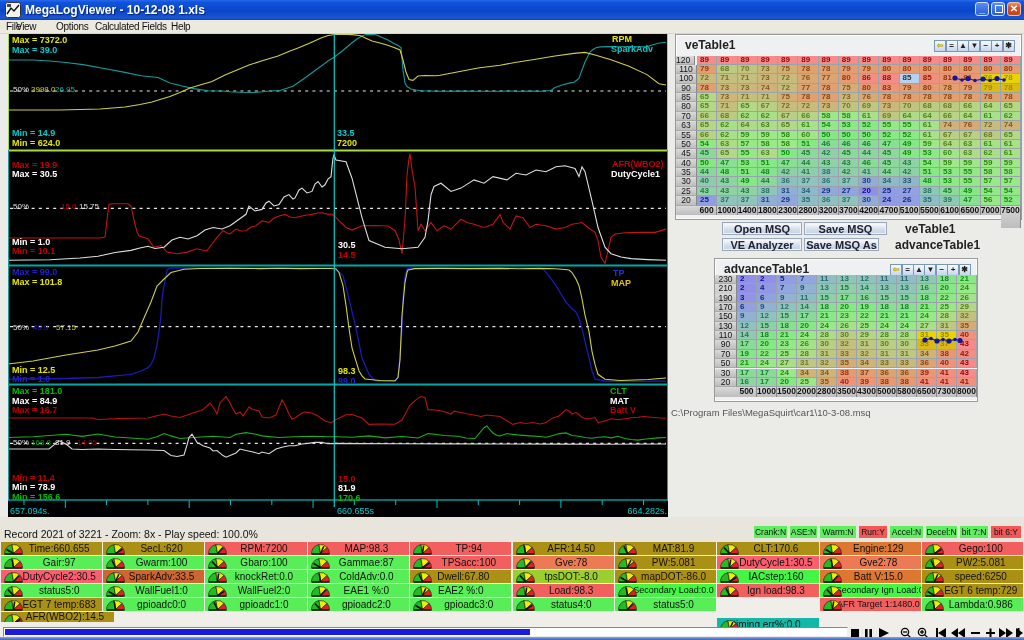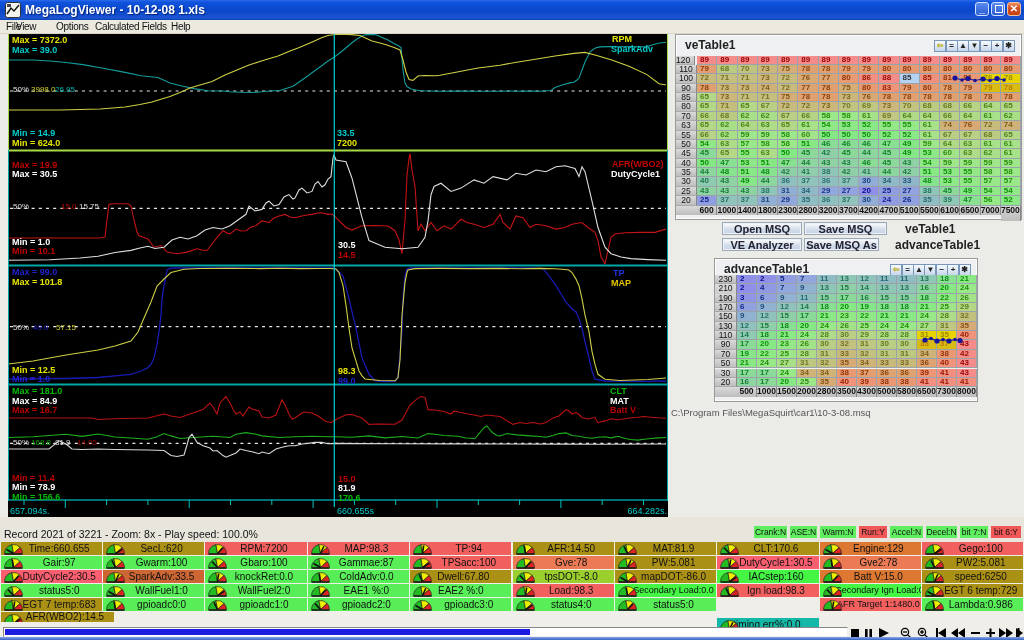--- a/index.html
+++ b/index.html
@@ -402,21 +402,21 @@
 <div style="position:absolute;left:798.25px;top:205.58px;width:20.25px;height:9.38px;background:linear-gradient(#d6d6d6,#babnbd);background:linear-gradient(#d6d6d6,#bdbdbd);border-right:1px solid #888;font:bold 8.5px Liberation Sans,sans-serif;color:#111;text-align:center;line-height:8.38px;box-sizing:border-box">2800</div>
 <div style="position:absolute;left:818.5px;top:205.58px;width:20.25px;height:9.38px;background:linear-gradient(#d6d6d6,#babnbd);background:linear-gradient(#d6d6d6,#bdbdbd);border-right:1px solid #888;font:bold 8.5px Liberation Sans,sans-serif;color:#111;text-align:center;line-height:8.38px;box-sizing:border-box">3200</div>
 <div style="position:absolute;left:838.75px;top:205.58px;width:20.25px;height:9.38px;background:linear-gradient(#d6d6d6,#babnbd);background:linear-gradient(#d6d6d6,#bdbdbd);border-right:1px solid #888;font:bold 8.5px Liberation Sans,sans-serif;color:#111;text-align:center;line-height:8.38px;box-sizing:border-box">3700</div>
 <div style="position:absolute;left:859px;top:205.58px;width:20.25px;height:9.38px;background:linear-gradient(#d6d6d6,#babnbd);background:linear-gradient(#d6d6d6,#bdbdbd);border-right:1px solid #888;font:bold 8.5px Liberation Sans,sans-serif;color:#111;text-align:center;line-height:8.38px;box-sizing:border-box">4200</div>
 <div style="position:absolute;left:879.25px;top:205.58px;width:20.25px;height:9.38px;background:linear-gradient(#d6d6d6,#babnbd);background:linear-gradient(#d6d6d6,#bdbdbd);border-right:1px solid #888;font:bold 8.5px Liberation Sans,sans-serif;color:#111;text-align:center;line-height:8.38px;box-sizing:border-box">4700</div>
 <div style="position:absolute;left:899.5px;top:205.58px;width:20.25px;height:9.38px;background:linear-gradient(#d6d6d6,#babnbd);background:linear-gradient(#d6d6d6,#bdbdbd);border-right:1px solid #888;font:bold 8.5px Liberation Sans,sans-serif;color:#111;text-align:center;line-height:8.38px;box-sizing:border-box">5100</div>
 <div style="position:absolute;left:919.75px;top:205.58px;width:20.25px;height:9.38px;background:linear-gradient(#d6d6d6,#babnbd);background:linear-gradient(#d6d6d6,#bdbdbd);border-right:1px solid #888;font:bold 8.5px Liberation Sans,sans-serif;color:#111;text-align:center;line-height:8.38px;box-sizing:border-box">5500</div>
 <div style="position:absolute;left:940px;top:205.58px;width:20.25px;height:9.38px;background:linear-gradient(#d6d6d6,#babnbd);background:linear-gradient(#d6d6d6,#bdbdbd);border-right:1px solid #888;font:bold 8.5px Liberation Sans,sans-serif;color:#111;text-align:center;line-height:8.38px;box-sizing:border-box">6100</div>
 <div style="position:absolute;left:960.25px;top:205.58px;width:20.25px;height:9.38px;background:linear-gradient(#d6d6d6,#babnbd);background:linear-gradient(#d6d6d6,#bdbdbd);border-right:1px solid #888;font:bold 8.5px Liberation Sans,sans-serif;color:#111;text-align:center;line-height:8.38px;box-sizing:border-box">6500</div>
 <div style="position:absolute;left:980.5px;top:205.58px;width:20.25px;height:9.38px;background:linear-gradient(#d6d6d6,#babnbd);background:linear-gradient(#d6d6d6,#bdbdbd);border-right:1px solid #888;font:bold 8.5px Liberation Sans,sans-serif;color:#111;text-align:center;line-height:8.38px;box-sizing:border-box">7000</div>
-<div style="position:absolute;left:1000.75px;top:205.58px;width:20.25px;height:15px;background:linear-gradient(#d6d6d6,#babnbd);background:linear-gradient(#d6d6d6,#bdbdbd);border-right:1px solid #888;font:bold 8.5px Liberation Sans,sans-serif;color:#111;text-align:center;line-height:8.38px;box-sizing:border-box">7500</div>
+<div style="position:absolute;left:1000.75px;top:205.58px;width:20.25px;height:22px;background:linear-gradient(#d6d6d6,#babnbd);background:linear-gradient(#d6d6d6,#bdbdbd);border-right:1px solid #888;font:bold 8.5px Liberation Sans,sans-serif;color:#111;text-align:center;line-height:8.38px;box-sizing:border-box">7500</div>
 <svg style="position:absolute;left:0;top:0;pointer-events:none" width="1024" height="640">
     <polyline points="955,78 962,80 968,78.5 975,80.5 983,79 990,80.5 997,78.5 1004,80" fill="none" stroke="#1c1ca0" stroke-width="1.2"></polyline>
     <circle cx="955" cy="78" r="2.6" fill="#15159a"></circle>
     <circle cx="962" cy="80" r="1.8" fill="#15159a"></circle>
     <circle cx="968" cy="78.5" r="2.6" fill="#15159a"></circle>
     <circle cx="975" cy="80.5" r="1.8" fill="#15159a"></circle>
     <circle cx="983" cy="79" r="2.6" fill="#15159a"></circle>
     <circle cx="990" cy="80.5" r="1.8" fill="#15159a"></circle>
     <circle cx="997" cy="78.5" r="2.6" fill="#15159a"></circle>
     <circle cx="1004" cy="80" r="1.8" fill="#15159a"></circle>

